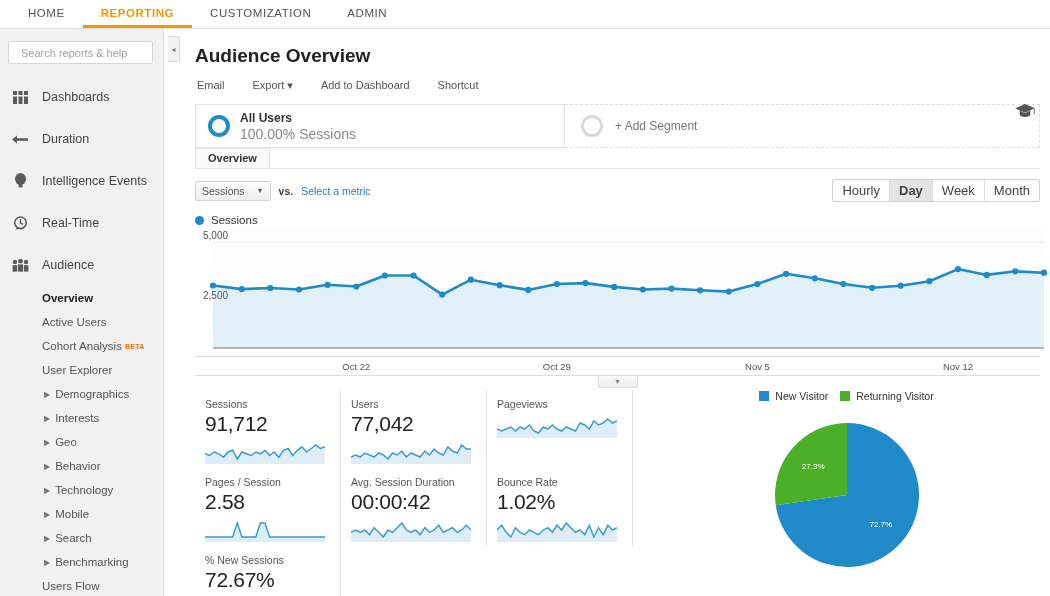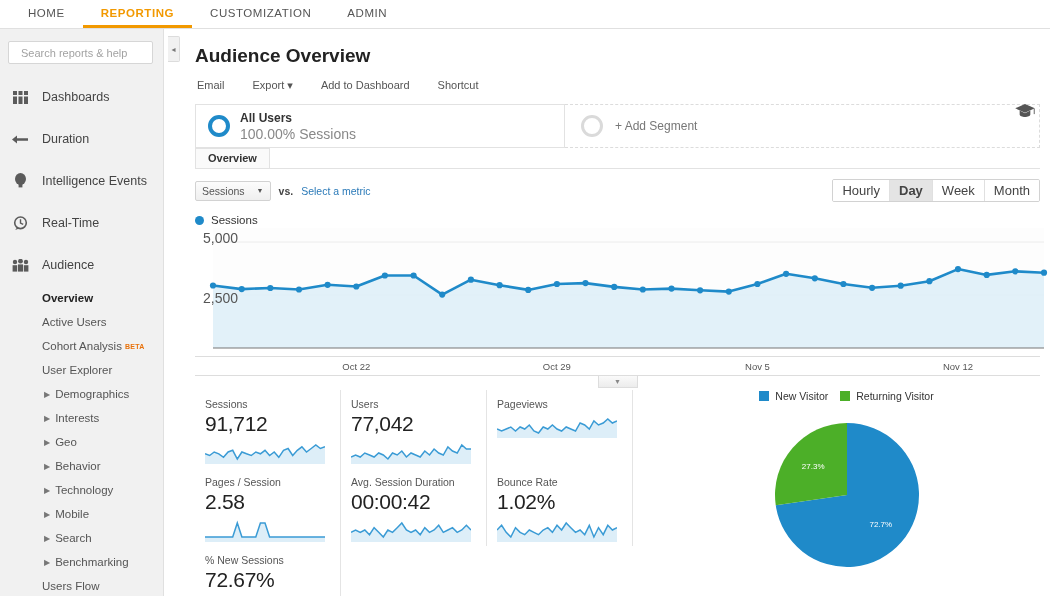--- a/index.html
+++ b/index.html
@@ -109,21 +109,21 @@
     border-right: 1px solid #e0e0e0; cursor: pointer;
   }
   .gran div:last-child { border-right: 0; }
   .gran div.on { background: #e4e4e4; font-weight: bold; }
 
   .legend-line { display: flex; align-items: center; gap: 7px; margin: 12px 0 0 14px; }
   .dot { width: 9px; height: 9px; border-radius: 50%; background: #1f8ac9; }
   .legend-label { font-size: 11.5px; color: #333; }
 
   .chart-wrap { position: relative; margin: 2px 10px 0 14px; height: 128px; }
-  .ylabel { position: absolute; left: 8px; font-size: 14px; color: #555; }
+  .ylabel { position: absolute; left: 8px; font-size: 10px; color: #555; }
   .xaxis { display: flex; margin: 0 10px 0 14px; height: 18px; position: relative; }
   .xtick { position: absolute; font-size: 9.5px; color: #555; transform: translateX(-50%); top: 4px; }
   .axis-rule { margin: 0 10px 0 14px; border-top: 1px solid #ddd; position: relative; height: 1px; }
   .handle {
     position: absolute; left: 50%; transform: translateX(-50%); top: 0;
     width: 40px; height: 12px; background: linear-gradient(#fafafa,#ececec);
     border: 1px solid #ddd; border-top: 0; display: flex; align-items: center;
     justify-content: center; font-size: 7px; color: #888; cursor: pointer;
   }
 

